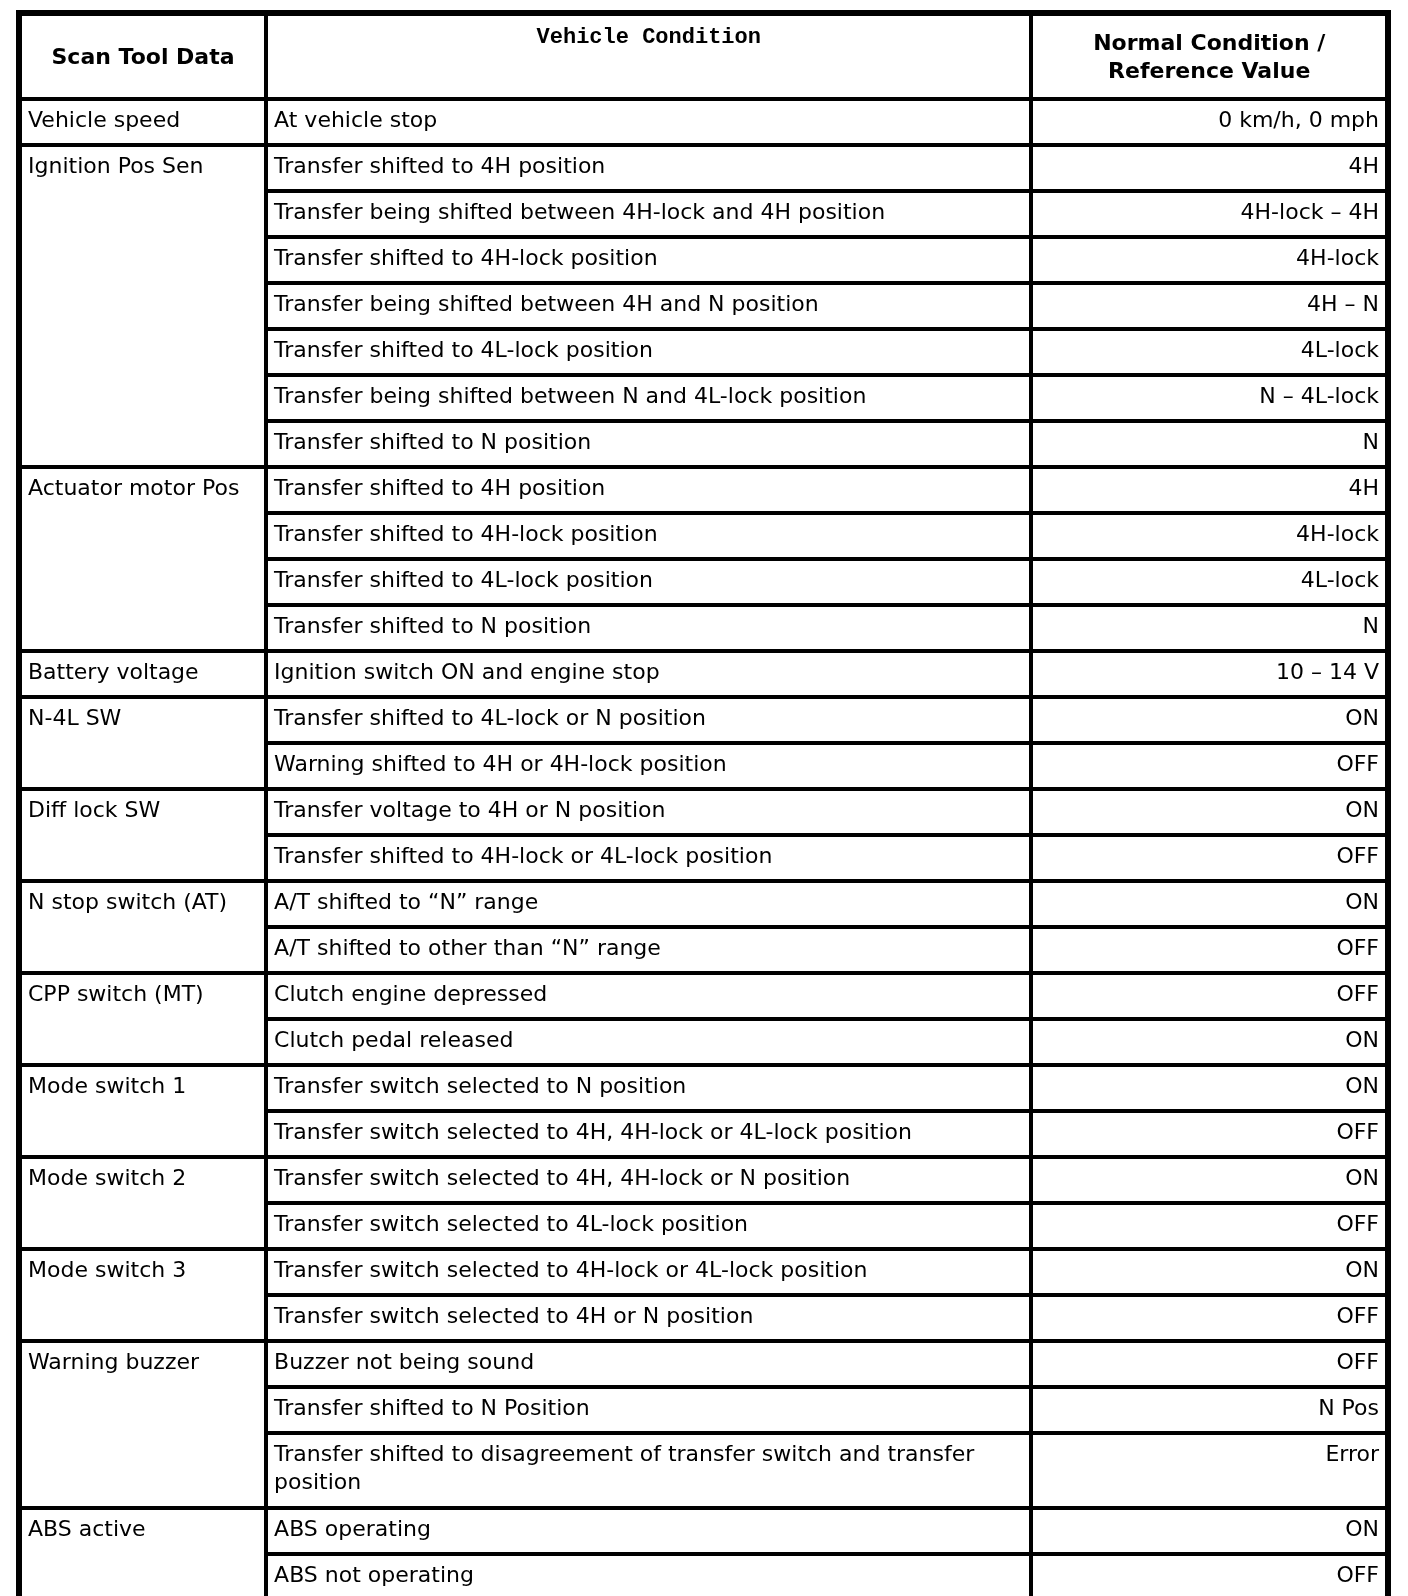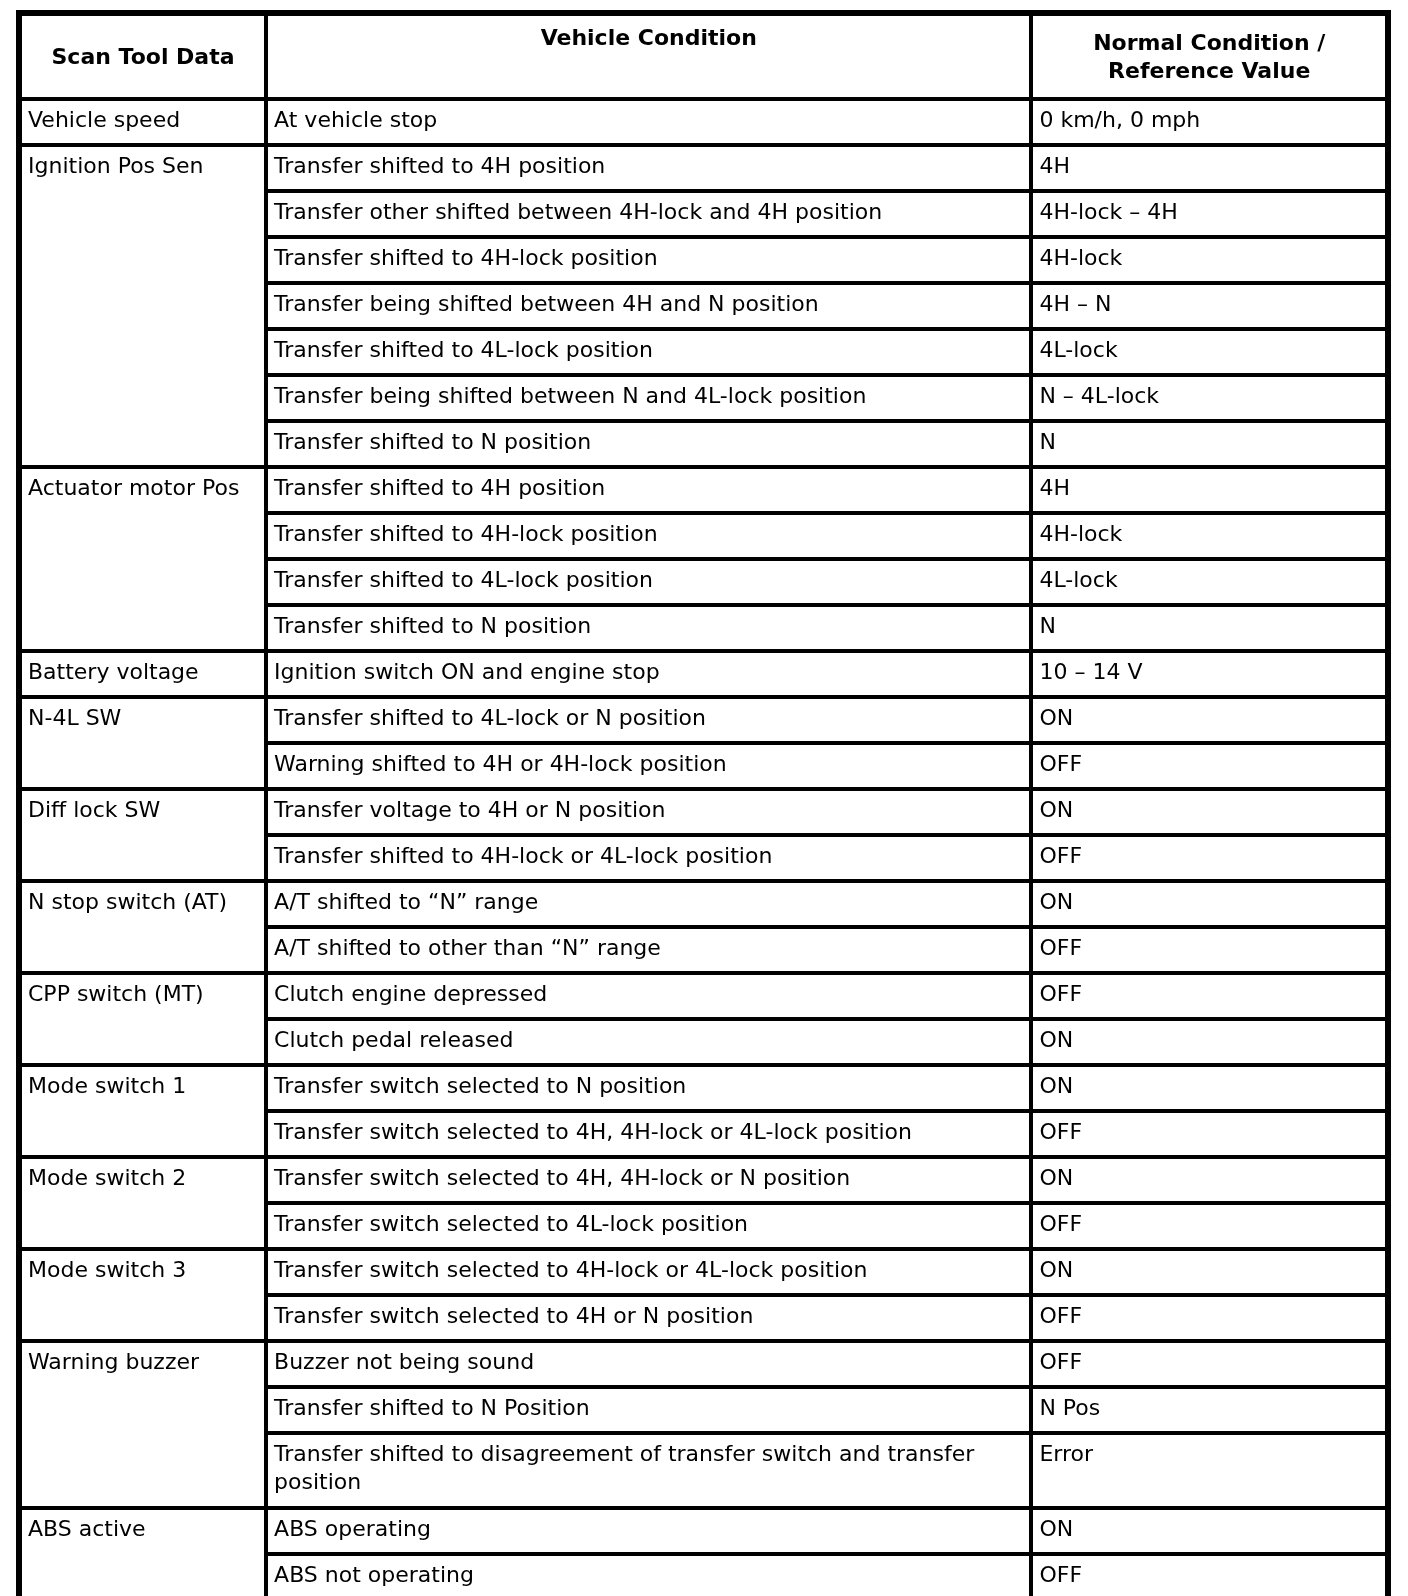--- a/index.html
+++ b/index.html
@@ -26,23 +26,23 @@
     text-align: left;
     font-weight: normal;
   }
   #tbl th {
     font-weight: bold;
     height: 73px;
     text-align: center;
     vertical-align: middle;
     padding-top: 0;
   }
-  #tbl th.vc { vertical-align: top; padding-top: 8px; }
+  #tbl th.vc { vertical-align: top; padding-top: 8px; font-family: Liberation Mono, monospace; }
   #tbl td { height: 35px; padding-top: 5px; padding-bottom: 2px; }
-  #tbl td.val { text-align: left; }
+  #tbl td.val { text-align: right; }
   #tbl td.param { padding-top: 5px; }
   #tbl td.tall { height: 64px; margin-left: 39px; }
 </style>
 </head>
 <body>
 
 <table id="tbl">
   <colgroup>
       <col class="c1">
       <col class="c2">
@@ -60,21 +60,21 @@
         <td class="param" rowspan="1">Vehicle speed</td>
         <td>At vehicle stop</td>
         <td class="val">0 km/h, 0 mph</td>
       </tr>
       <tr>
         <td class="param" rowspan="7">Ignition Pos Sen</td>
         <td>Transfer shifted to 4H position</td>
         <td class="val">4H</td>
       </tr>
       <tr>
-        <td>Transfer other shifted between 4H-lock and 4H position</td>
+        <td>Transfer being shifted between 4H-lock and 4H position</td>
         <td class="val">4H-lock – 4H</td>
       </tr>
       <tr>
         <td>Transfer shifted to 4H-lock position</td>
         <td class="val">4H-lock</td>
       </tr>
       <tr>
         <td>Transfer being shifted between 4H and N position</td>
         <td class="val">4H – N</td>
       </tr>

